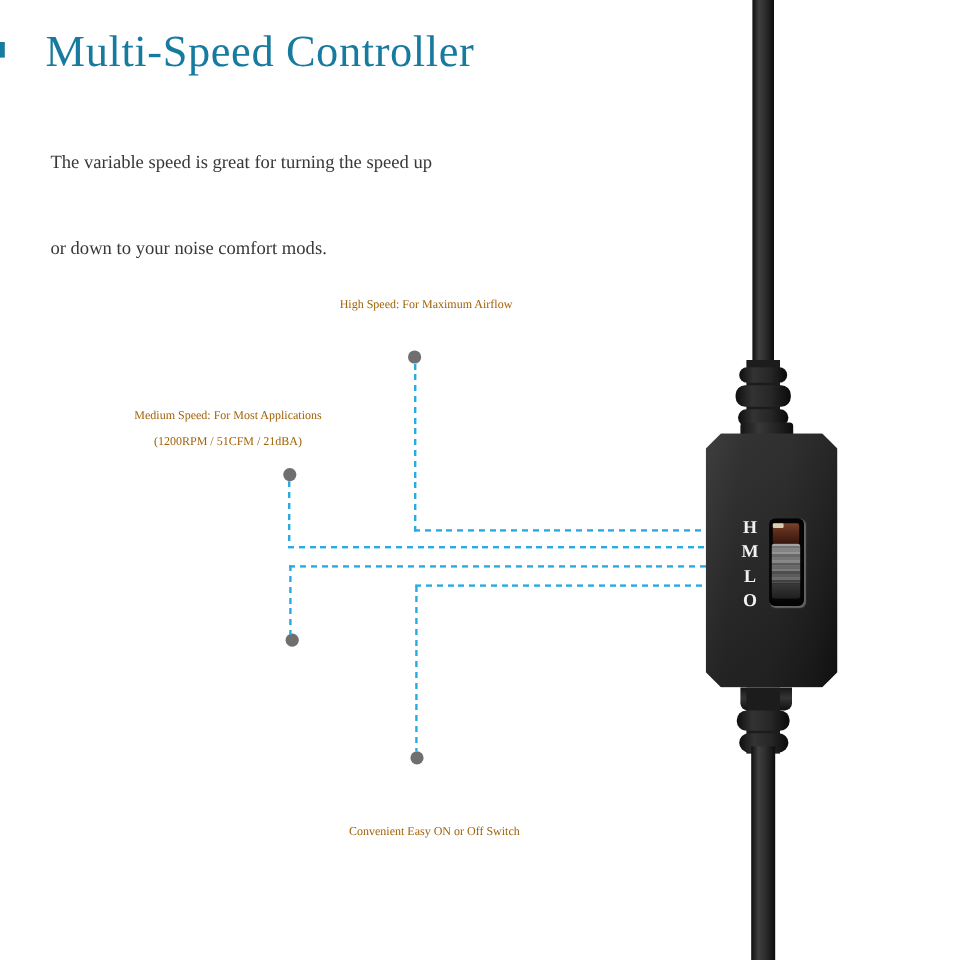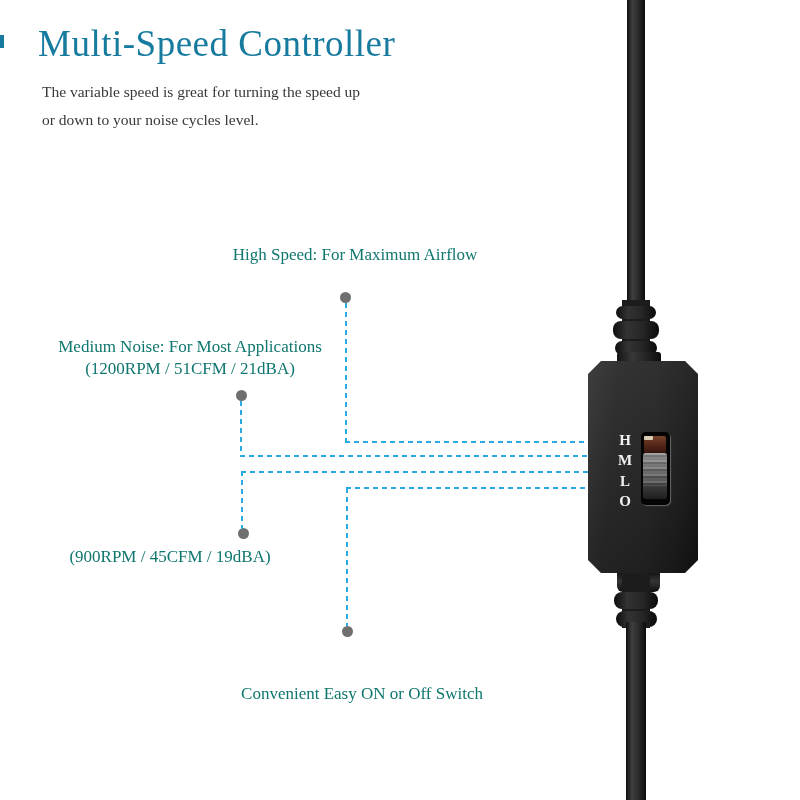--- a/index.html
+++ b/index.html
@@ -4,23 +4,23 @@
 <style>
   html,body{margin:0;padding:0;background:#fff;}
   .page{
     position:relative;width:800px;height:800px;background:#ffffff;overflow:hidden;
     font-family:Liberation Serif, serif;color:#383838;
   }
   
   .accent-square{position:absolute;left:0;top:35px;width:4px;height:13px;background:#177A9F;}
   .title{position:absolute;left:38px;top:22px;font-size:37px;letter-spacing:.5px;color:#177A9F;font-weight:400;}
   .intro{position:absolute;left:42px;top:78px;font-size:15.5px;line-height:28px;color:#383838;}
-  .intro div{white-space:pre-wrap;}
+  .intro div{white-space:pre-wrap;margin-top:44px;}
   
-  .callout{position:absolute;text-align:center;font-size:17px;line-height:22px;color:#0f766e;}
+  .callout{position:absolute;text-align:center;font-size:10px;line-height:22px;color:#a16207;}
   .co-high{left:225px;top:244px;width:260px;}
   .co-medium{left:55px;top:336px;width:270px;}
   .co-low{left:50px;top:546px;width:240px;}
   .co-switch{left:237px;top:639px;width:250px;margin-top:44px;}
   
   .dot{position:absolute;width:11px;height:11px;border-radius:50%;background:#6F6F6F;}
   .dot-high{left:340px;top:292px;}
   .dot-medium{left:236px;top:390px;}
   .dot-low{left:238px;top:528px;}
   .dot-switch{left:342px;top:626px;}
@@ -78,32 +78,31 @@
 </style>
 </head>
 <body>
 
 <div class="page">
 
   <div class="accent-square"></div>
   <div class="title">Multi-Speed Controller</div>
   <div class="intro">
     <div>The variable speed is great for turning the speed up</div>
-    <div>or down to your noise cycles level.</div>
+    <div>or down to your noise comfort mods.</div>
   </div>
 
   <div class="callout co-high">
     <div>High Speed: For Maximum Airflow</div>
   </div>
   <div class="callout co-medium">
-    <div>Medium Noise: For Most Applications</div>
+    <div>Medium Speed: For Most Applications</div>
     <div>(1200RPM / 51CFM / 21dBA)</div>
   </div>
   <div class="callout co-low">
-    <div>(900RPM / 45CFM / 19dBA)</div>
   </div>
   <div class="callout co-switch">
     <div>Convenient Easy ON or Off Switch</div>
   </div>
 
   <div class="dot dot-high"></div>
   <div class="dot dot-medium"></div>
   <div class="dot dot-low"></div>
   <div class="dot dot-switch"></div>
 

